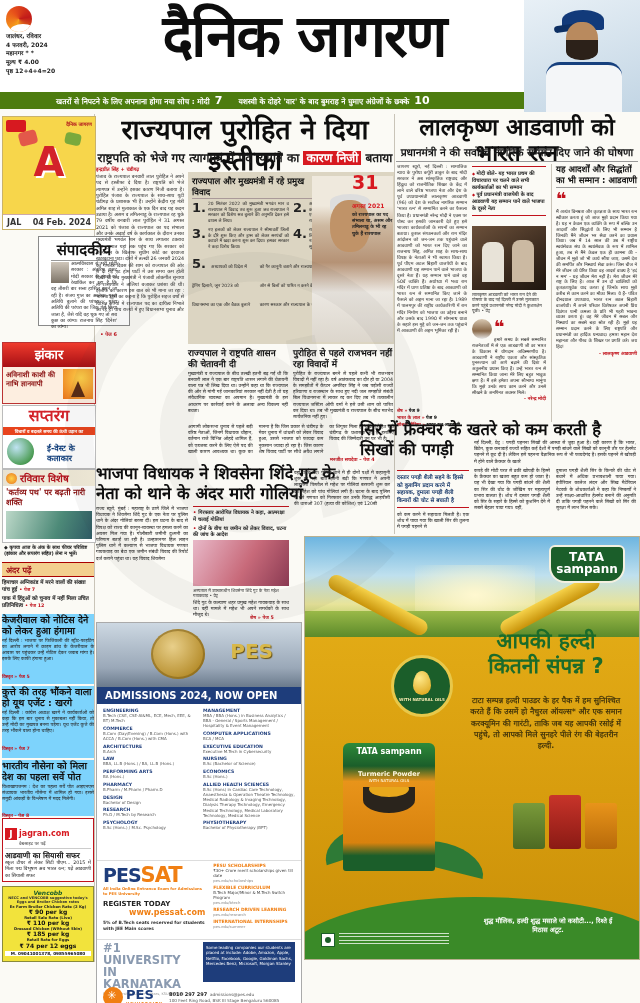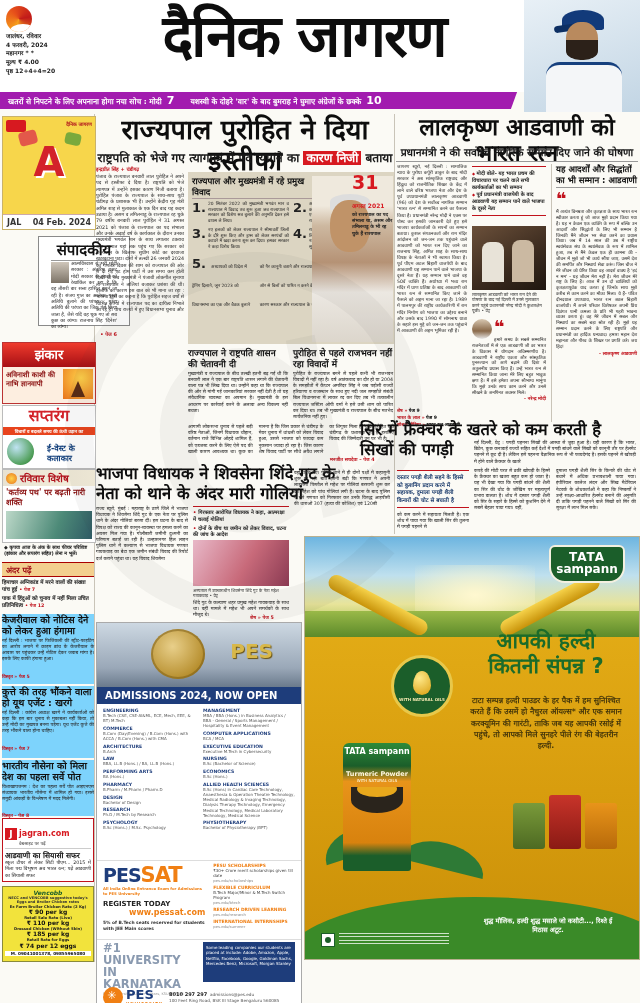--- a/index.html
+++ b/index.html
@@ -10,21 +10,21 @@
   .rule-v{position:absolute;width:1px;background:#c9c4b8;}
   
   #mast{left:0;top:0;width:640px;height:92px;background:#fff;}
   .sun-logo{width:26px;height:26px;border-radius:50%;background:conic-gradient(from 200deg,#f6a21c,#e8521a,#c11a1a,#f6a21c);position:relative;overflow:hidden;}
   .sun-logo:after{content:"";position:absolute;left:4px;bottom:-6px;width:26px;height:14px;background:#fff;border-radius:50% 50% 0 0;}
   .mast-info{font-size:6px;font-weight:bold;color:#1a1a1a;line-height:1.45;}
   #mast-title{left:88px;top:0px;width:432px;text-align:center;font-size:58px;font-weight:900;color:#0d0d0d;letter-spacing:-2px;line-height:1.25;}
   #states-strip{left:0;top:78px;width:524px;height:14px;background:#d9ccb4;display:flex;align-items:center;}
   #website{font-size:7.5px;font-weight:900;color:#111;padding:0 6px;white-space:nowrap;}
   #states{font-size:5px;font-weight:bold;color:#4a3b23;flex:1;text-align:center;}
-  #ticker{left:0;top:92px;width:524px;height:17px;background:#a21caf;color:#fff;display:flex;align-items:center;}
+  #ticker{left:0;top:92px;width:524px;height:17px;background:#4d7c0f;color:#fff;display:flex;align-items:center;padding-left:48px;}
   .tick-item{display:flex;align-items:center;gap:5px;padding:0 8px;}
   .tick-text{font-size:7.5px;font-weight:bold;white-space:nowrap;}
   .tick-page{font-size:11px;font-weight:900;}
   #tick-notch{position:absolute;right:-4px;top:0;width:14px;height:17px;background:#fbfaf5;transform:skewX(-20deg);}
   
   #bumrah{right:0;top:0;width:116px;height:112px;background:linear-gradient(160deg,#e8f0f6,#c2d5e4);overflow:hidden;}
   .b-cap{position:absolute;left:38px;top:10px;width:42px;height:20px;background:#123a7a;border-radius:50% 50% 10% 10%;}
   .b-brim{position:absolute;left:30px;top:24px;width:34px;height:7px;background:#0d2f63;border-radius:4px;transform:rotate(-8deg);}
   .b-face{position:absolute;left:42px;top:22px;width:32px;height:36px;background:#b98a5e;border-radius:45%;}
   .b-beard{position:absolute;left:42px;top:40px;width:32px;height:20px;background:#2c2119;border-radius:0 0 45% 45%;}
@@ -157,21 +157,21 @@
   .t-logo .t2{font-size:12px;font-weight:bold;line-height:.9;}
   .t-vl,.t-vr{position:absolute;top:60px;width:110px;height:16px;background:linear-gradient(#f6d24a,#c8930a);border-radius:8px;}
   .t-vl{left:18px;transform:rotate(28deg);}
   .t-vr{left:190px;transform:rotate(-28deg);}
   .t-roundel{position:absolute;left:86px;top:118px;width:56px;height:56px;border-radius:50%;background:#1b5e2a;border:3px solid #e8c84a;display:flex;align-items:center;justify-content:center;flex-direction:column;}
   .t-drop{width:18px;height:24px;background:radial-gradient(circle at 35% 30%,#ffe98a,#d89d0e);border-radius:50% 50% 50% 50% / 60% 60% 40% 40%;}
   .t-roundel .rt{font-size:4px;color:#f4e8b0;font-weight:bold;margin-top:2px;}
   #tata-headline{position:absolute;right:18px;top:92px;width:150px;font-size:21px;font-weight:900;color:#1b6b2a;line-height:1.2;text-align:center;}
   #tata-body{position:absolute;right:14px;top:158px;width:158px;font-size:7.8px;font-weight:bold;color:#4a3a0a;text-align:center;line-height:1.45;}
   .t-leaf{position:absolute;width:70px;height:26px;background:#2e7a36;border-radius:50% 50% 50% 50%/100% 100% 0 0;}
-  .t-pack{position:absolute;left:38px;top:206px;width:68px;height:128px;background:linear-gradient(#2e8a3a,#1b5e2a 18%,#e8941a 30%,#d8820e 78%,#1b5e2a 88%);border-radius:6px 6px 3px 3px;text-align:center;color:#fff;}
+  .t-pack{position:absolute;left:38px;top:206px;width:92px;height:128px;background:linear-gradient(#2e8a3a,#1b5e2a 18%,#e8941a 30%,#d8820e 78%,#1b5e2a 88%);border-radius:6px 6px 3px 3px;text-align:center;color:#fff;}
   .t-pack .pb{font-size:8px;font-weight:900;margin-top:4px;}
   .t-pack .pn{font-size:6.5px;font-weight:bold;margin-top:14px;color:#fff8e0;}
   .t-pack .ps{font-size:4px;color:#ffe;}
   .t-bowl{margin:4px auto 0;width:52px;height:26px;background:#2a241c;border-radius:0 0 50% 50%;position:relative;overflow:hidden;}
   .t-bowl:before{content:"";position:absolute;left:6px;top:-6px;width:40px;height:16px;background:#e8a81c;border-radius:50%;}
   .t-minis{position:absolute;right:22px;top:258px;display:flex;gap:4px;align-items:flex-end;}
   .t-mini{width:32px;height:46px;border-radius:3px;}
   .t-wave{position:absolute;left:-20px;bottom:-8px;width:380px;height:70px;background:#3a8a28;border-radius:50% 50% 0 0/90% 70% 0 0;}
   .t-tagline{position:absolute;right:26px;bottom:24px;width:130px;font-size:6.5px;font-weight:bold;color:#fff;text-align:center;line-height:1.4;}
   .t-fine{position:absolute;left:34px;bottom:12px;width:110px;height:14px;background:repeating-linear-gradient(rgba(255,255,255,.75) 0 1px,transparent 1px 3.4px);}

